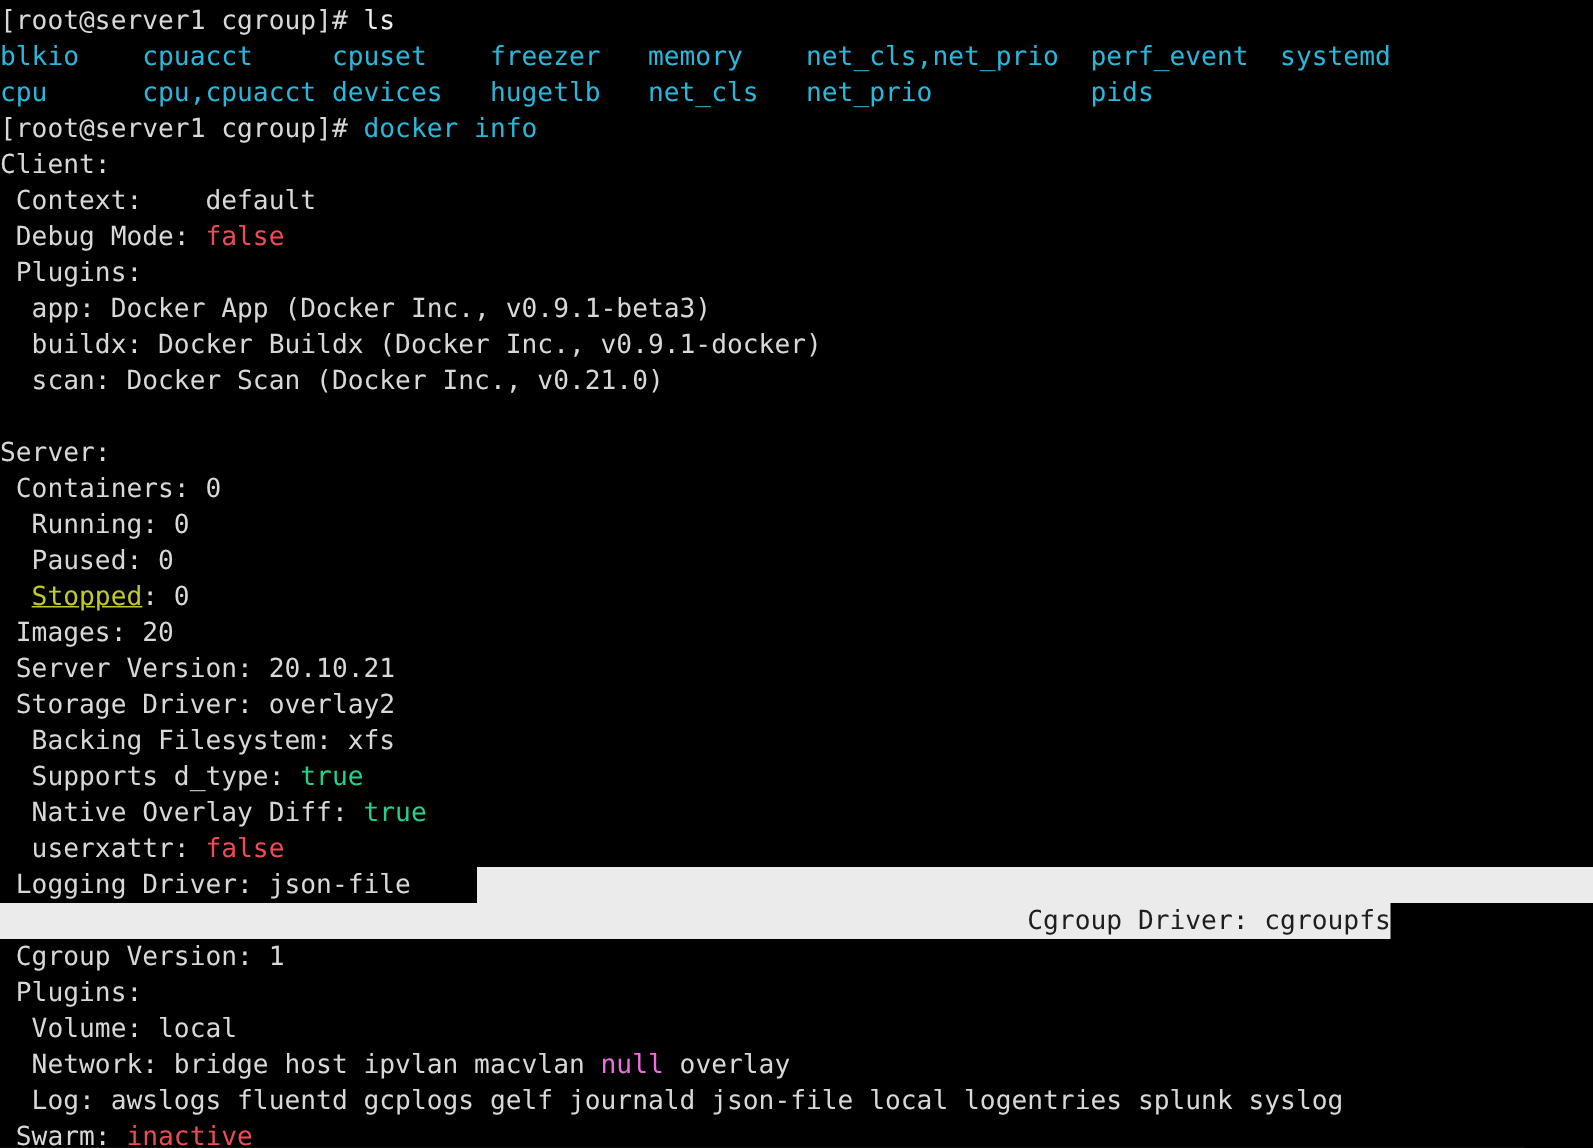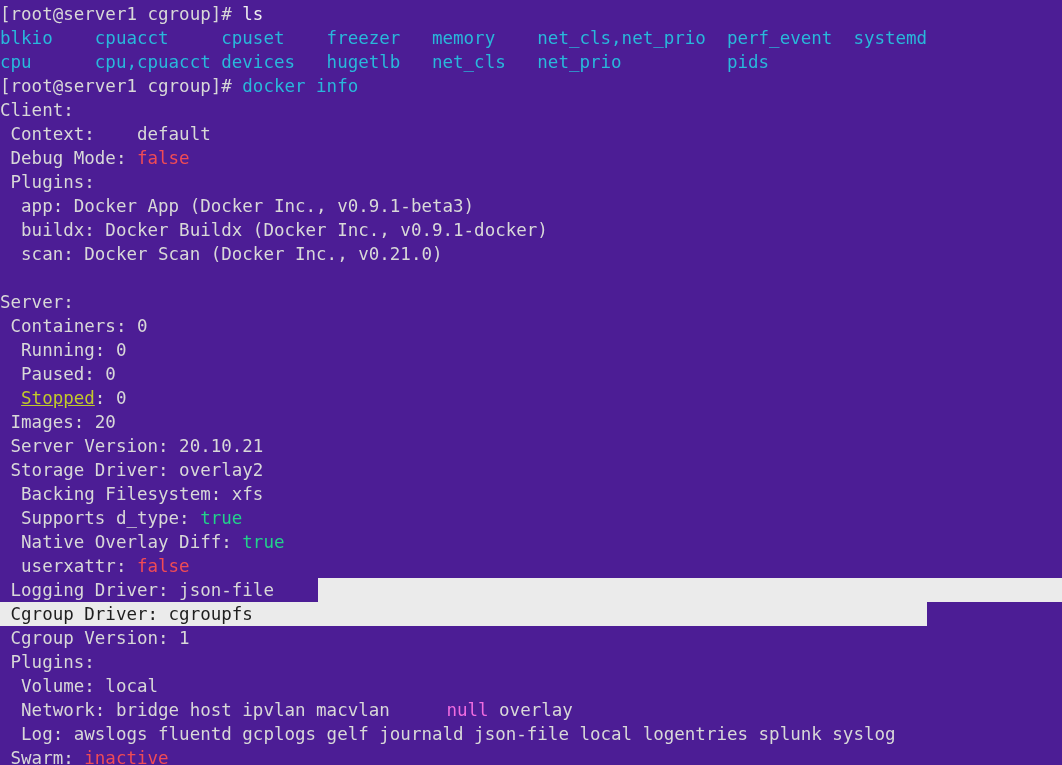--- a/index.html
+++ b/index.html
@@ -5,21 +5,21 @@
 <style>
   html, body {
     margin: 0;
     padding: 0;
     background: #1e1e1e;
   }
   #terminal {
     position: relative;
     width: 1062px;
     height: 765px;
-    background: #4c1d95;
+    background: #000000;
     overflow: hidden;
     font-family: "DejaVu Sans Mono", "Liberation Mono", monospace;
     font-size: 17.5px;
     line-height: 24px;
     letter-spacing: 0px;
     color: #d8d8d8;
     -webkit-font-smoothing: antialiased;
   }
   #screen {
     position: absolute;
@@ -33,27 +33,28 @@
     white-space: pre;
     display: block;
   }
   
   .c-default { color: #d8d8d8; }
   .c-white   { color: #f0f0f0; }
   .c-cyan    { color: #29b8db; }
   .c-red     { color: #f04b55; }
   .c-green   { color: #23d18b; }
   .c-yellow  { color: #c2c92b; text-decoration: underline; }
-  .c-magenta { color: #f06ce0; margin-left: 46px; }
+  .c-magenta { color: #f06ce0; }
   .sel-tail {
     background: #ebebeb;
   }
   .line.sel-full {
     background: #ebebeb;
     color: #1e1e1e;
+    text-align: right;
   }
   .line.sel-full .c-default,
   .line.sel-full .c-white { color: #1e1e1e; }
 
   #watermark {
     position: absolute;
     left: 812px;
     top: 728px;
     font-family: "DejaVu Sans", "Liberation Sans", sans-serif;
     font-size: 21px;

